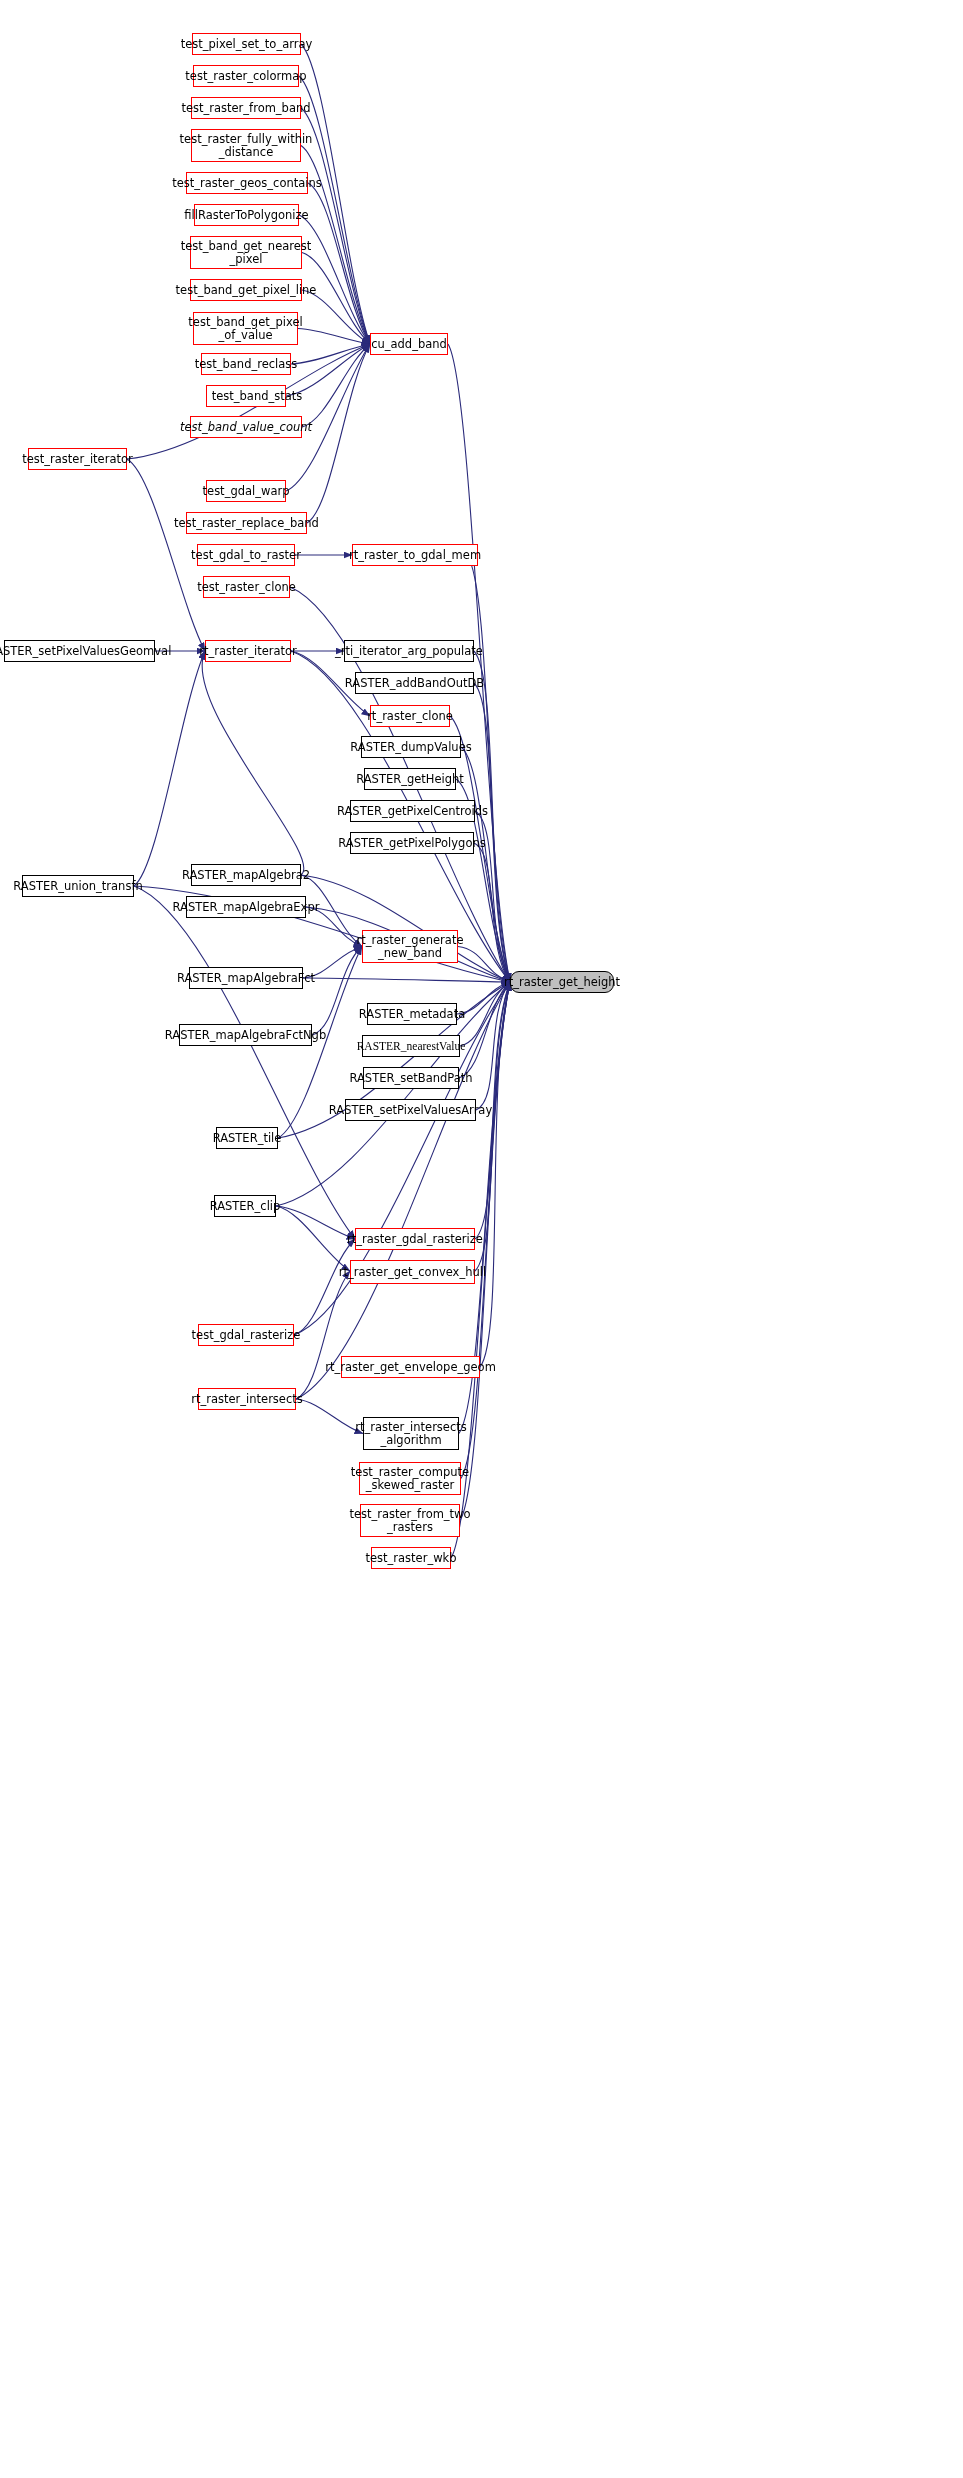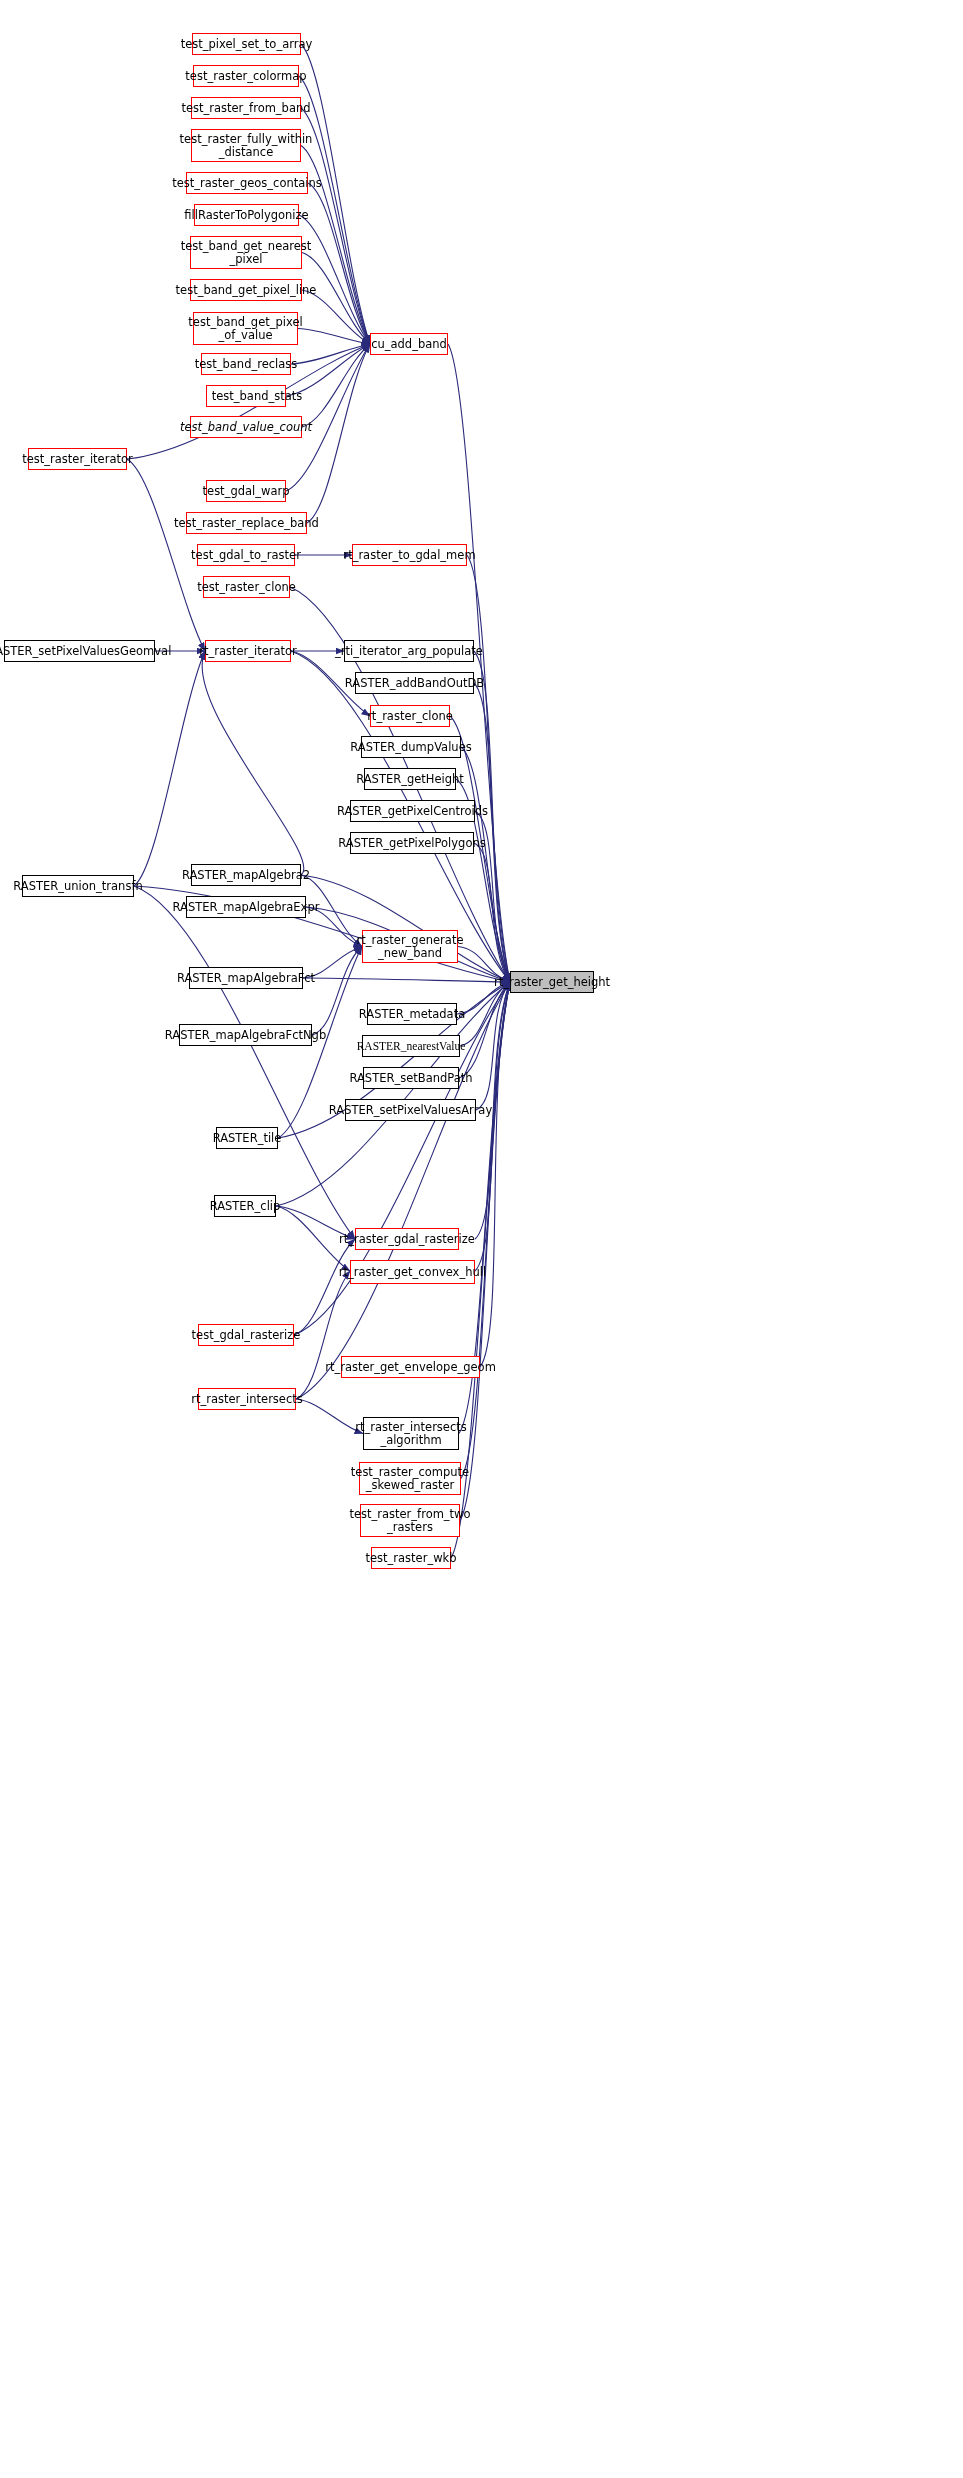--- a/index.html
+++ b/index.html
@@ -123,45 +123,45 @@
 _of_value</div>
       <div class="node red" style="left: 201px; top: 353px; width: 90px; height: 22px;">test_band_reclass</div>
       <div class="node red" style="left: 206px; top: 385px; width: 80px; height: 22px; padding-left: 22px;">test_band_stats</div>
       <div class="node red" style="left: 190px; top: 416px; width: 112px; height: 22px; font-style: italic;">test_band_value_count</div>
       <div class="node red" style="left: 28px; top: 448px; width: 99px; height: 22px;">test_raster_iterator</div>
       <div class="node red" style="left: 206px; top: 480px; width: 80px; height: 22px;">test_gdal_warp</div>
       <div class="node red" style="left: 186px; top: 512px; width: 121px; height: 22px;">test_raster_replace_band</div>
       <div class="node red" style="left: 197px; top: 544px; width: 98px; height: 22px;">test_gdal_to_raster</div>
       <div class="node red" style="left: 203px; top: 576px; width: 87px; height: 22px;">test_raster_clone</div>
       <div class="node red" style="left: 370px; top: 333px; width: 78px; height: 22px;">cu_add_band</div>
-      <div class="node red" style="left: 352px; top: 544px; width: 115px; height: 22px;">rt_raster_to_gdal_mem</div>
+      <div class="node red" style="left: 352px; top: 544px; width: 126px; height: 22px;">rt_raster_to_gdal_mem</div>
       <div class="node black" style="left: 4px; top: 640px; width: 151px; height: 22px;">RASTER_setPixelValuesGeomval</div>
       <div class="node red" style="left: 205px; top: 640px; width: 86px; height: 22px;">rt_raster_iterator</div>
       <div class="node black" style="left: 344px; top: 640px; width: 130px; height: 22px;">_rti_iterator_arg_populate</div>
       <div class="node black" style="left: 355px; top: 672px; width: 119px; height: 22px;">RASTER_addBandOutDB</div>
       <div class="node red" style="left: 370px; top: 705px; width: 80px; height: 22px;">rt_raster_clone</div>
       <div class="node black" style="left: 361px; top: 736px; width: 100px; height: 22px;">RASTER_dumpValues</div>
       <div class="node black" style="left: 364px; top: 768px; width: 92px; height: 22px;">RASTER_getHeight</div>
       <div class="node black" style="left: 350px; top: 800px; width: 125px; height: 22px;">RASTER_getPixelCentroids</div>
       <div class="node black" style="left: 350px; top: 832px; width: 124px; height: 22px;">RASTER_getPixelPolygons</div>
       <div class="node black" style="left: 191px; top: 864px; width: 110px; height: 22px;">RASTER_mapAlgebra2</div>
       <div class="node black" style="left: 22px; top: 875px; width: 112px; height: 22px;">RASTER_union_transfn</div>
       <div class="node black" style="left: 186px; top: 896px; width: 120px; height: 22px;">RASTER_mapAlgebraExpr</div>
       <div class="node red" style="left: 362px; top: 930px; width: 96px; height: 33px;">rt_raster_generate
 _new_band</div>
       <div class="node black" style="left: 189px; top: 967px; width: 114px; height: 22px;">RASTER_mapAlgebraFct</div>
-      <div class="node target" style="left: 510px; top: 971px; width: 84px; height: 22px;">rt_raster_get_height</div>
+      <div class="node target" style="left: 510px; top: 971px; width: 104px; height: 22px; border-radius: 9px;">rt_raster_get_height</div>
       <div class="node black" style="left: 367px; top: 1003px; width: 90px; height: 22px;">RASTER_metadata</div>
       <div class="node black" style="left: 179px; top: 1024px; width: 133px; height: 22px;">RASTER_mapAlgebraFctNgb</div>
       <div class="node black" style="left: 362px; top: 1035px; width: 98px; height: 22px; font-family: Liberation Serif, serif;">RASTER_nearestValue</div>
       <div class="node black" style="left: 363px; top: 1067px; width: 96px; height: 22px;">RASTER_setBandPath</div>
       <div class="node black" style="left: 345px; top: 1099px; width: 131px; height: 22px;">RASTER_setPixelValuesArray</div>
       <div class="node black" style="left: 216px; top: 1127px; width: 62px; height: 22px;">RASTER_tile</div>
       <div class="node black" style="left: 214px; top: 1195px; width: 62px; height: 22px;">RASTER_clip</div>
-      <div class="node red" style="left: 355px; top: 1228px; width: 104px; height: 22px;">rt_raster_gdal_rasterize</div>
+      <div class="node red" style="left: 355px; top: 1228px; width: 120px; height: 22px;">rt_raster_gdal_rasterize</div>
       <div class="node red" style="left: 350px; top: 1260px; width: 125px; height: 24px;">rt_raster_get_convex_hull</div>
       <div class="node red" style="left: 198px; top: 1324px; width: 96px; height: 22px;">test_gdal_rasterize</div>
       <div class="node red" style="left: 341px; top: 1356px; width: 139px; height: 22px;">rt_raster_get_envelope_geom</div>
       <div class="node red" style="left: 198px; top: 1388px; width: 98px; height: 22px;">rt_raster_intersects</div>
       <div class="node black" style="left: 363px; top: 1417px; width: 96px; height: 33px;">rt_raster_intersects
 _algorithm</div>
       <div class="node red" style="left: 359px; top: 1462px; width: 102px; height: 33px;">test_raster_compute
 _skewed_raster</div>
       <div class="node red" style="left: 360px; top: 1504px; width: 100px; height: 33px;">test_raster_from_two
 _rasters</div>

